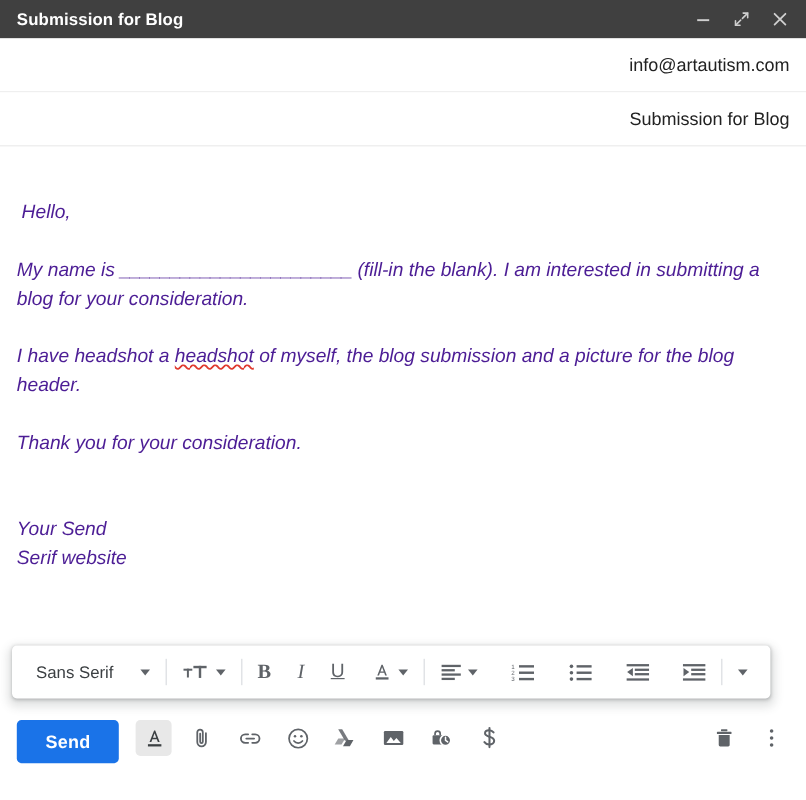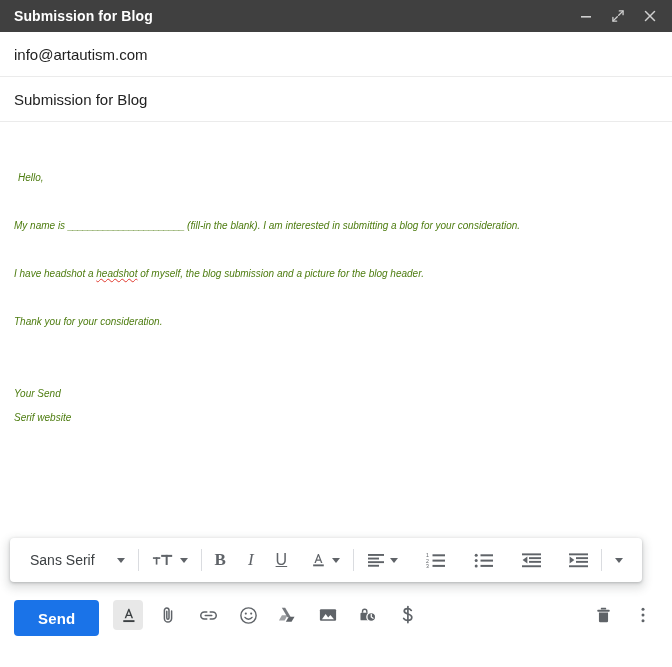--- a/index.html
+++ b/index.html
@@ -52,41 +52,42 @@
 
   
   .field-row {
     height: 45px;
     display: flex;
     align-items: center;
     padding: 0 14px;
     box-sizing: border-box;
     border-bottom: 1px solid #ebebeb;
     background: #fff;
+    justify-content: flex-end;
   }
   .field-text {
     font-size: 15px;
     color: #222222;
     line-height: 1;
   }
 
   
   .compose-body {
     padding: 0 14px;
     box-sizing: border-box;
     height: 445px;
     overflow: hidden;
     position: relative;
   }
   .body-para {
     font-family: "Liberation Sans", sans-serif;
     font-style: italic;
-    font-size: 10px;
+    font-size: 16px;
     line-height: 24px;
-    color: #4d7c0f;
+    color: #4c1d95;
     margin: 0;
   }
   .spacer-line { height: 24px; }
   .p-hello { padding-top: 44px; padding-left: 4px; }
   .blank-fill { letter-spacing: -0.5px; }
   .misspelled {
     text-decoration: underline wavy #e03b2f;
     text-decoration-skip-ink: none;
   }
 

